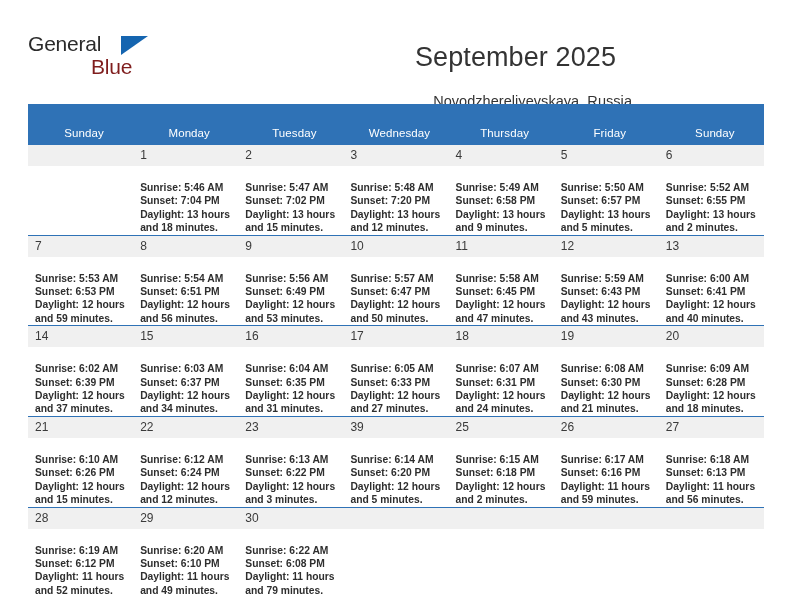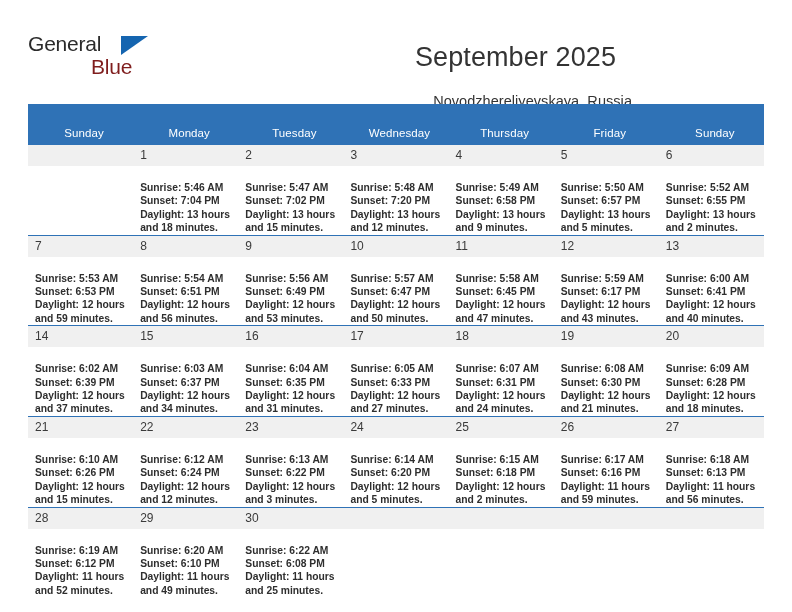--- a/index.html
+++ b/index.html
@@ -273,21 +273,21 @@
               <div>Sunrise: 5:58 AM</div>
               <div>Sunset: 6:45 PM</div>
               <div>Daylight: 12 hours</div>
               <div>and 47 minutes.</div>
             </div>
           </td>
           <td>
             <div class="daynum">12</div>
             <div class="details">
               <div>Sunrise: 5:59 AM</div>
-              <div>Sunset: 6:17 PM</div>
+              <div>Sunset: 6:43 PM</div>
               <div>Daylight: 12 hours</div>
               <div>and 43 minutes.</div>
             </div>
           </td>
           <td>
             <div class="daynum">13</div>
             <div class="details">
               <div>Sunrise: 6:00 AM</div>
               <div>Sunset: 6:41 PM</div>
               <div>Daylight: 12 hours</div>
@@ -382,21 +382,21 @@
           <td>
             <div class="daynum">23</div>
             <div class="details">
               <div>Sunrise: 6:13 AM</div>
               <div>Sunset: 6:22 PM</div>
               <div>Daylight: 12 hours</div>
               <div>and 3 minutes.</div>
             </div>
           </td>
           <td>
-            <div class="daynum">24</div>
+            <div class="daynum">39</div>
             <div class="details">
               <div>Sunrise: 6:14 AM</div>
               <div>Sunset: 6:20 PM</div>
               <div>Daylight: 12 hours</div>
               <div>and 5 minutes.</div>
             </div>
           </td>
           <td>
             <div class="daynum">25</div>
             <div class="details">
@@ -443,21 +443,21 @@
               <div>Daylight: 11 hours</div>
               <div>and 49 minutes.</div>
             </div>
           </td>
           <td>
             <div class="daynum">30</div>
             <div class="details">
               <div>Sunrise: 6:22 AM</div>
               <div>Sunset: 6:08 PM</div>
               <div>Daylight: 11 hours</div>
-              <div>and 25 minutes.</div>
+              <div>and 79 minutes.</div>
             </div>
           </td>
           <td>
             <div class="daynum empty"></div>
           </td>
           <td>
             <div class="daynum empty"></div>
           </td>
           <td>
             <div class="daynum empty"></div>

